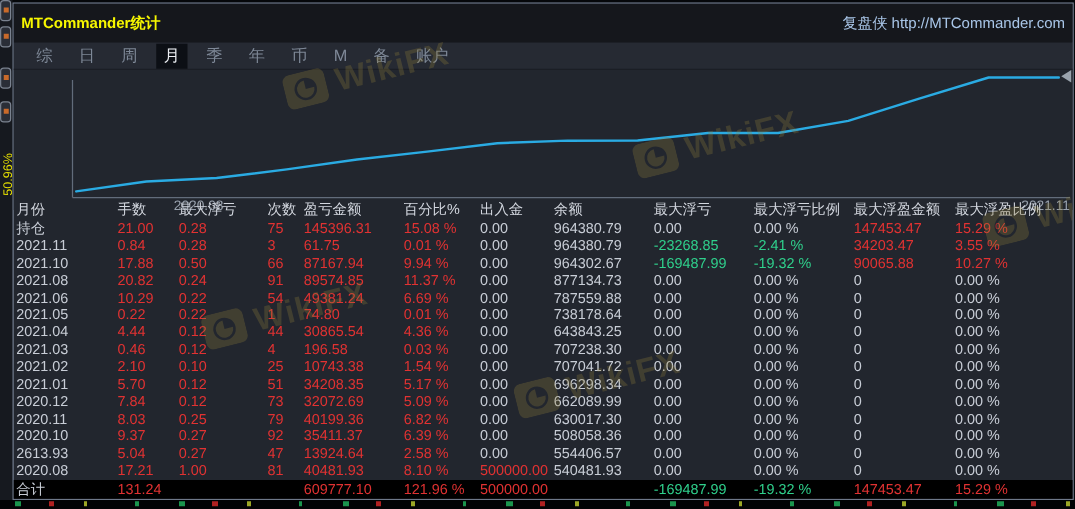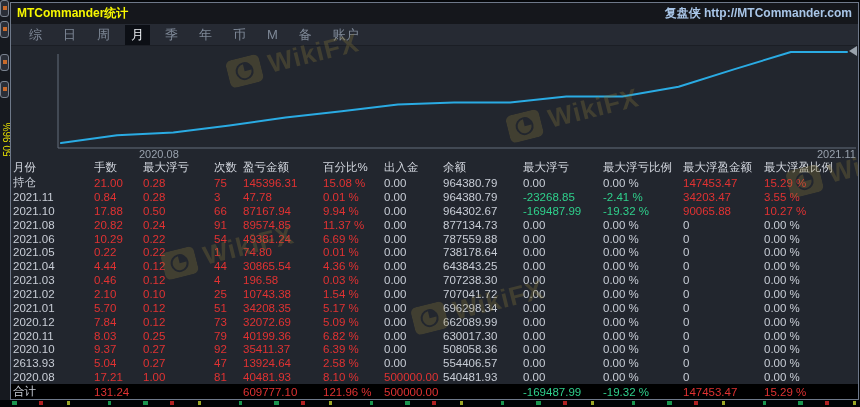--- a/index.html
+++ b/index.html
@@ -19,24 +19,24 @@
   .bottom-strip { position:absolute; left:0; top:400px; width:860px; height:7px; background:#020305; }
   .bottom-candles { position:absolute; left:12px; top:1px; right:2px; height:4px; opacity:.85;
     background:repeating-linear-gradient(90deg,
       #1fae5a 0 5px, transparent 5px 27px, #cf2626 27px 31px, transparent 31px 55px,
       #b7c32c 55px 58px, transparent 58px 96px, #1fae5a 96px 99px, transparent 99px 131px); }
 
   
   .window { position:absolute; left:10px; top:2px; width:849px; height:398px;
             border:1px solid #6e7889; background:#22262e; }
 
-  .titlebar { position:relative; height:21px; background:#15171c; display:flex;
+  .titlebar { position:relative; height:31px; background:#15171c; display:flex;
               align-items:center; padding:0 6px; }
   .title { color:#f7f700; font-weight:bold; font-size:12px; }
-  .brand { margin-left:auto; color:#a9c6e8; font-size:12px;font-weight:bold; }
+  .brand { margin-left:auto; color:#a9c6e8; font-size:12px; }
 
   .menubar { height:22px; background:#262a33; display:flex; align-items:center;
              padding-left:12px; border-bottom:1px solid #1b1e25; }
   .mi { color:#7e8897; font-size:13px; padding:1px 6px; margin-right:9px; cursor:default; }
   .mi.sel { background:#0c0f15; color:#eceff3; }
 
   .chart { position:relative; height:112px; background:#22262e; }
   .chart svg { display:block; }
   .axis-label { fill:#98a1ad; font-size:11px; font-family:"Liberation Sans",sans-serif; }
 
@@ -138,21 +138,21 @@
           <span class="cell c-w">0.00</span>
           <span class="cell c-w">0.00 %</span>
           <span class="cell c-r">147453.47</span>
           <span class="cell c-r">15.29 %</span>
         </div>
         <div class="row">
           <span class="cell c-w">2021.11</span>
           <span class="cell c-r">0.84</span>
           <span class="cell c-r">0.28</span>
           <span class="cell c-r">3</span>
-          <span class="cell c-r">47.78</span>
+          <span class="cell c-r">61.75</span>
           <span class="cell c-r">0.01 %</span>
           <span class="cell c-w">0.00</span>
           <span class="cell c-w">964380.79</span>
           <span class="cell c-g">-23268.85</span>
           <span class="cell c-g">-2.41 %</span>
           <span class="cell c-r">34203.47</span>
           <span class="cell c-r">3.55 %</span>
         </div>
         <div class="row">
           <span class="cell c-w">2021.10</span>

